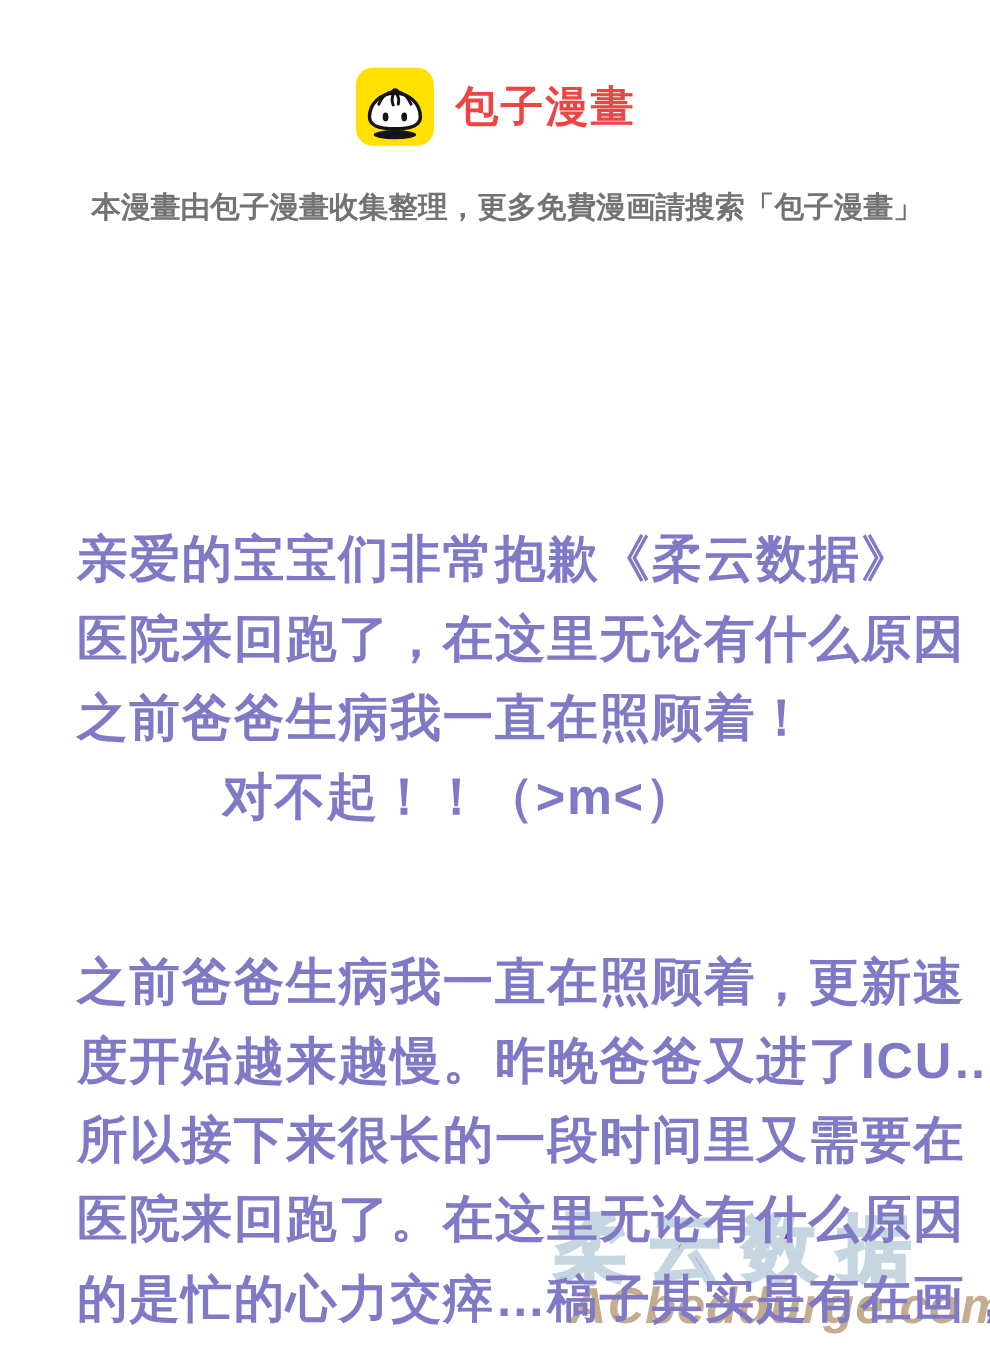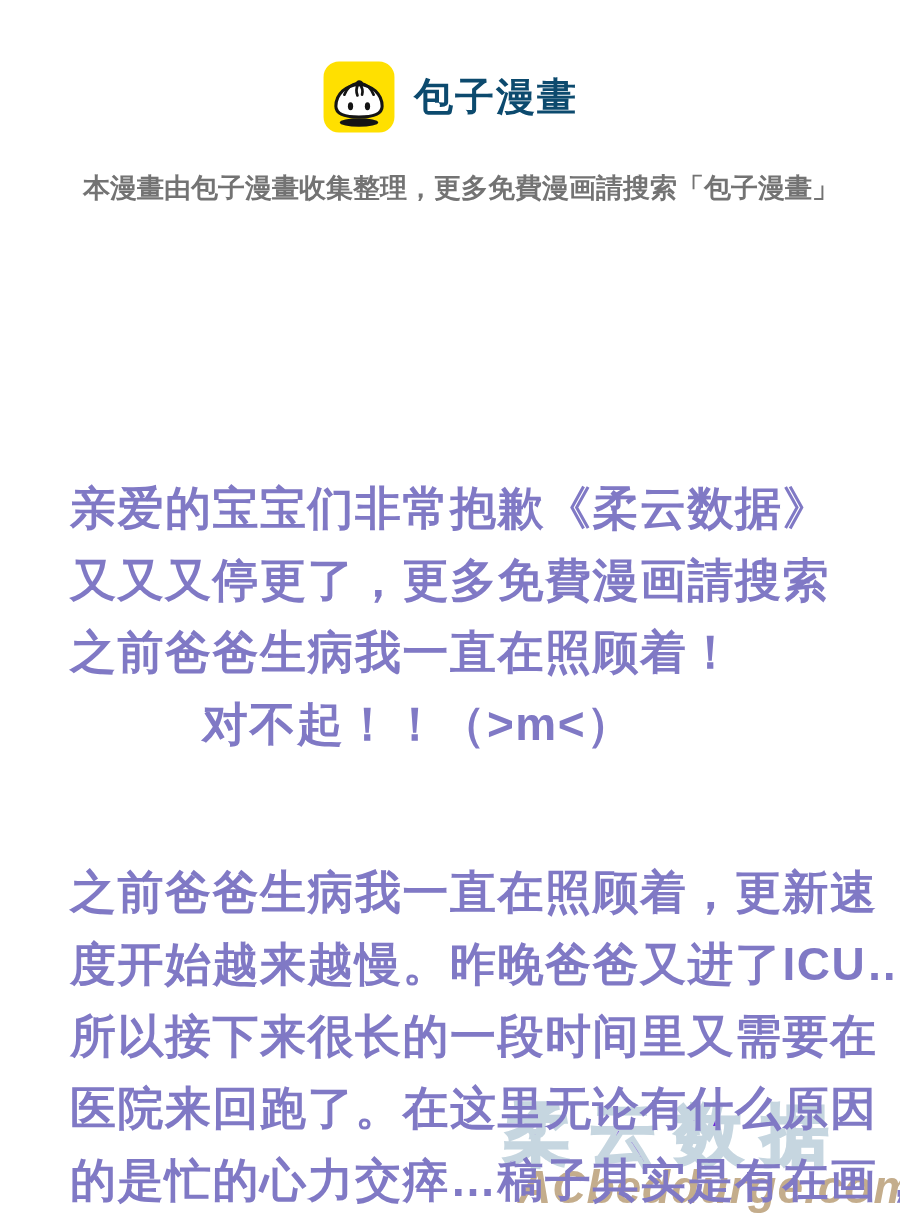--- a/index.html
+++ b/index.html
@@ -20,21 +20,21 @@
     display: flex;
     justify-content: center;
     align-items: center;
     gap: 18px;
     z-index: 3;
   }
   .logo { width: 74px; height: 74px; display: block; }
   .brand-name {
     font-size: 39px;
     font-weight: 800;
-    color: #0c4a6e;
+    color: #ef4444;
     letter-spacing: 2px;
   }
   .notice {
     position: absolute;
     top: 170px; left: 0;
     width: 100%;
     text-align: center;
     font-size: 27px;
     font-weight: bold;
     color: #737373;
@@ -110,21 +110,21 @@
   </div>
 
   <div class="notice">本漫畫由包子漫畫收集整理，更多免費漫画請搜索「包子漫畫」</div>
 
   <div class="wm-cn">柔云数据</div>
   <div class="wm-latin">ACbeddurge.com</div>
 
   <div class="announcement">
     <div class="para1">
       <div class="line">亲爱的宝宝们非常抱歉《柔云数据》</div>
-      <div class="line">又又又停更了，更多免費漫画請搜索</div>
+      <div class="line">医院来回跑了，在这里无论有什么原因</div>
       <div class="line">之前爸爸生病我一直在照顾着！</div>
       <div class="line indent">对不起！！（&gt;m&lt;）</div>
     </div>
     <div class="para2">
       <div class="line">之前爸爸生病我一直在照顾着，更新速</div>
       <div class="line">度开始越来越慢。昨晚爸爸又进了ICU…</div>
       <div class="line">所以接下来很长的一段时间里又需要在</div>
       <div class="line">医院来回跑了。在这里无论有什么原因</div>
       <div class="line">的是忙的心力交瘁…稿子其实是有在画，</div>
     </div>

